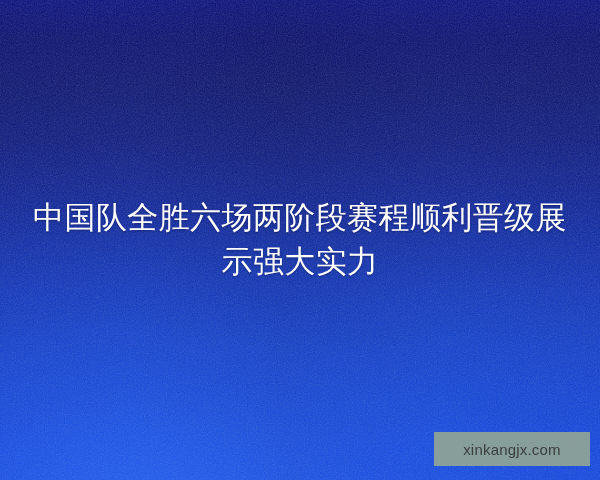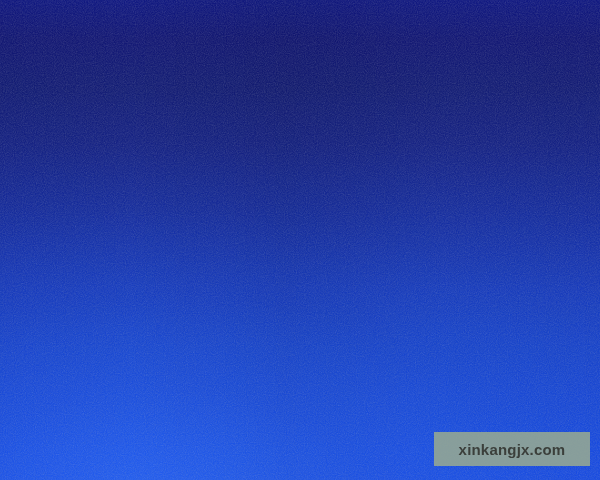--- a/index.html
+++ b/index.html
@@ -96,21 +96,21 @@
     display: flex;
     align-items: center;
     justify-content: center;
   }
 
   .watermark-text {
     color: #3b3f3b;
     font-size: 15px;
     line-height: 1;
     letter-spacing: 0.2px;
-    font-weight: 700;
+    font-weight: 400;
   }
 </style>
 </head>
 <body>
 
 <div class="stage">
 
   <div class="bg-base"></div>
   <div class="bg-hshade"></div>
   <div class="bg-glow"></div>
@@ -119,18 +119,19 @@
     <filter id="grain">
       <feTurbulence type="fractalNoise" baseFrequency="0.9" numOctaves="3" stitchTiles="stitch"></feTurbulence>
       <feColorMatrix type="saturate" values="0"></feColorMatrix>
       <feComponentTransfer>
         <feFuncA type="linear" slope="0.85" intercept="-0.2"></feFuncA>
       </feComponentTransfer>
     </filter>
     <rect width="620" height="500" filter="url(#grain)"></rect>
   </svg>
 
+  <div class="headline">中国队全胜六场两阶段赛程顺利晋级展示强大实力</div>
 
   <div class="watermark">
     <span class="watermark-text">xinkangjx.com</span>
   </div>
 
 </div>
 
 </body></html>

